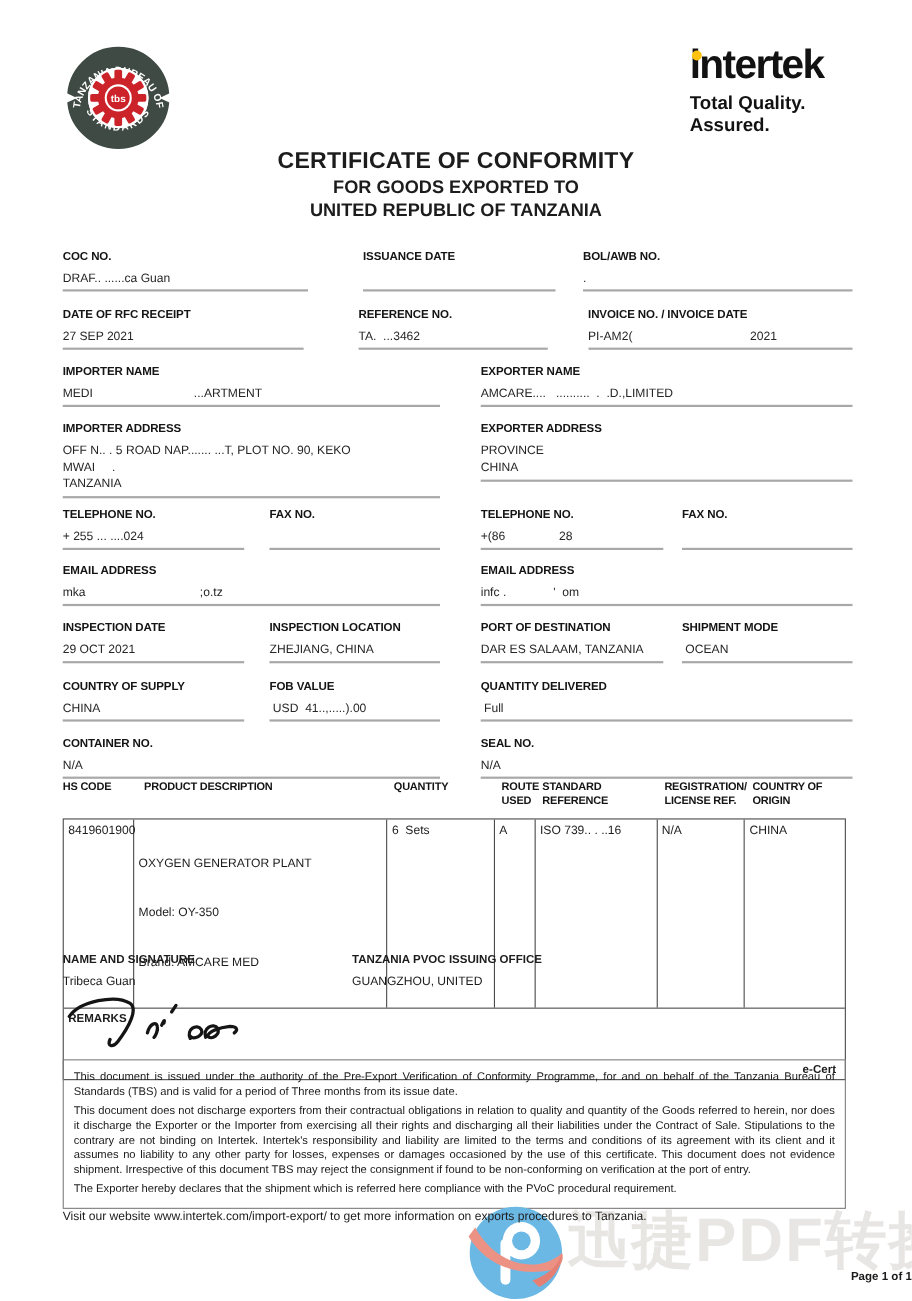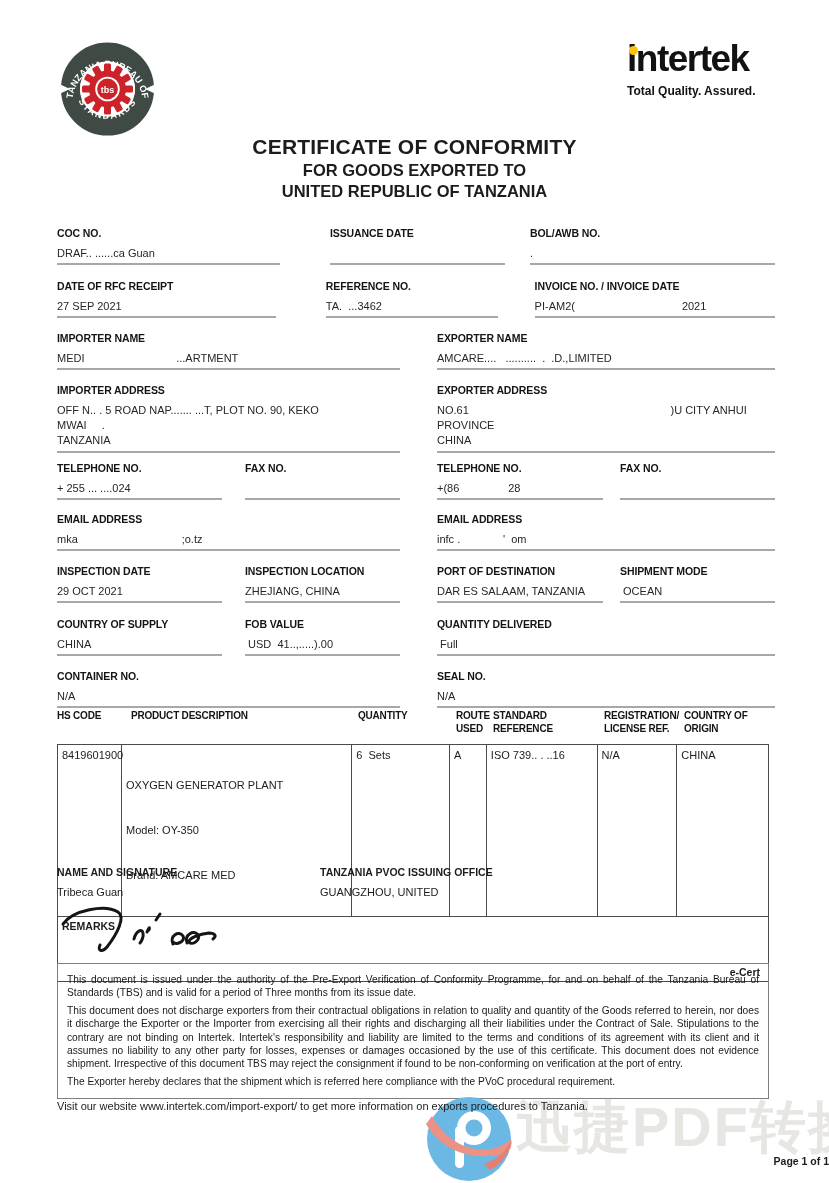--- a/index.html
+++ b/index.html
@@ -9,21 +9,21 @@
     font-family:"Liberation Sans", sans-serif; color:#1c1c1c; overflow:hidden;
   }
   .abs { position:absolute; }
   
   .title-block { position:absolute; top:135px; left:0; width:829px; text-align:center; }
   .title-1 { font-size:21px; font-weight:bold; letter-spacing:0.2px; }
   .title-2 { font-size:16.5px; font-weight:bold; margin-top:2px; }
   .intertek { position:absolute; left:627px; top:40px; width:160px; }
   .intertek-word { position:relative; font-weight:bold; font-size:37px; line-height:1; letter-spacing:-1.5px; color:#121212; }
   .intertek-dot { position:absolute; left:2px; top:5.5px; width:9px; height:9px; border-radius:50%; background:#ffc20e; }
-  .intertek-tag { margin-top:7px; font-weight:bold; font-size:12px; color:#121212; }
+  .intertek-tag { margin-top:7px; font-weight:bold; font-size:17px; color:#121212; }
   
   .row { position:absolute; left:57px; width:718px; display:flex; align-items:flex-start; }
   .field { position:relative; }
   .lbl { font-weight:bold; font-size:10.5px; letter-spacing:-0.1px; color:#141414; white-space:pre; }
   .val { font-size:11px; color:#262626; white-space:pre; margin-top:7px; min-height:14px; line-height:14px; }
   .addr-line { font-size:11px; color:#262626; white-space:pre; line-height:15px; min-height:15px; }
   .addr-wrap { margin-top:7px; }
   .rule { border-bottom:2px solid #a8a8a8; margin-top:3px; }
   
   .thead { position:absolute; left:57px; top:710px; width:712px; display:flex; }
@@ -159,21 +159,20 @@
       <div class="addr-wrap">
         <div class="addr-line">OFF N.. . 5 ROAD NAP....... ...T, PLOT NO. 90, KEKO</div>
         <div class="addr-line">MWAI     .</div>
         <div class="addr-line">TANZANIA</div>
       </div>
       <div class="rule"></div>
     </div>
     <div class="field" style="margin-left:37px; width:338px">
       <div class="lbl">EXPORTER ADDRESS</div>
       <div class="addr-wrap">
-        <div class="addr-line">NO.61                                                                  )U CITY ANHUI</div>
         <div class="addr-line">PROVINCE</div>
         <div class="addr-line">CHINA</div>
       </div>
       <div class="rule"></div>
     </div>
   </div>
 
   <div class="row" style="top:462px">
     <div class="field" style="width:165px">
       <div class="lbl">TELEPHONE NO.</div>

